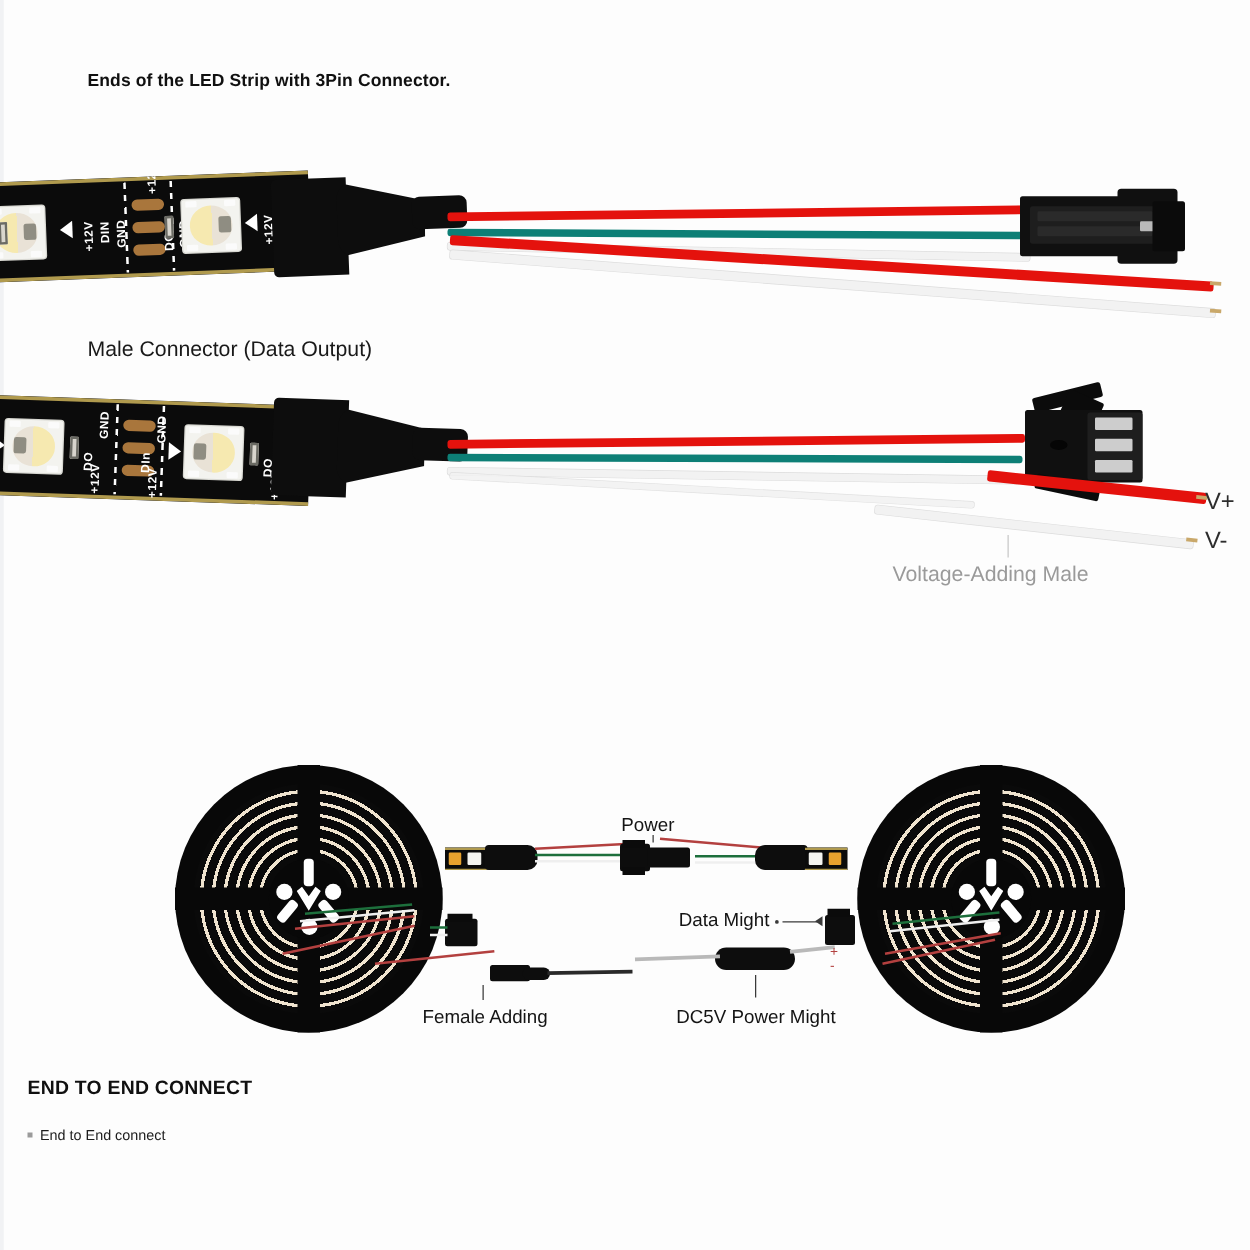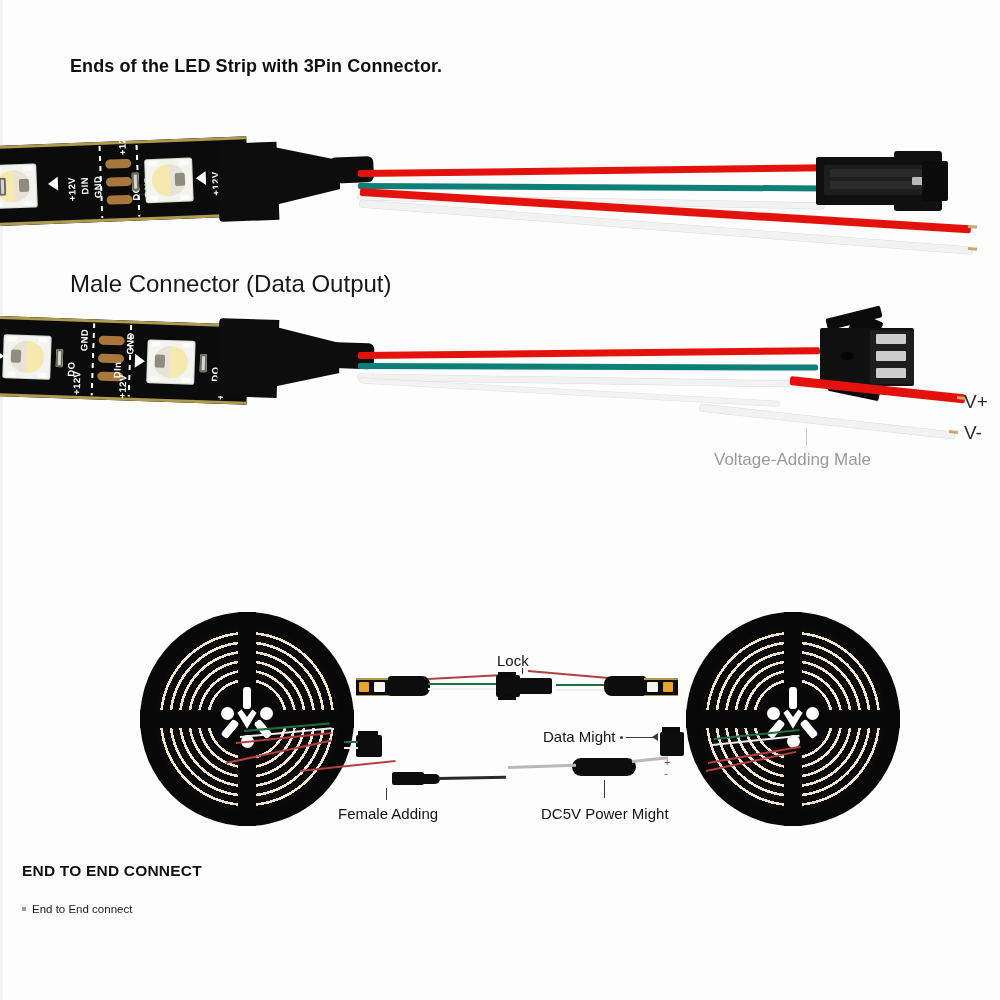--- a/index.html
+++ b/index.html
@@ -18,28 +18,28 @@
   }
   .edge-left {
     position: absolute; left: 0; top: 0; width: 3px; height: 1000px;
     background: #f1f2f4;
   }
 
   
   .title {
     position: absolute;
     left: 70px; top: 56px;
-    font-size: 18px;
+    font-size: 14px;
     font-weight: bold;
     letter-spacing: .1px;
     color: #101010;
   }
   .caption {
     position: absolute;
-    font-size: 24px;
+    font-size: 17px;
     color: #191919;
     white-space: nowrap;
   }
   .caption-male  { left: 70px; top: 270px; }
   .caption-female{ left: 70px; top: 450px; }
   .va-wires {
     position: absolute;
     left: 714px; top: 450px;
     font-size: 17px;
     color: #9a9a9a;
@@ -548,21 +548,21 @@
 
     <div class="minibody" style="left:572px; top:758px; width:64px; height:18px; border-radius:9px;"></div>
     <div class="thinwire tw-gray" style="left:508px; top:766px; width:68px; height:3px; transform:rotate(-2deg);"></div>
     <div class="thinwire tw-gray" style="left:632px; top:760px; width:36px; height:3px; transform:rotate(-6deg);"></div>
 
     <div class="minibody" style="left:660px; top:732px; width:24px; height:24px; border-radius:2px;"></div>
     <div class="conn-tab" style="position:absolute; left:662px; top:727px; width:18px; height:6px; background:#0b0b0b;"></div>
     <div class="plus-sm" style="left:664px; top:757px;">+</div>
     <div class="minus-sm" style="left:664px; top:768px;">-</div>
 
-    <div class="lbl-lock">Lock</div>
+    <div class="lbl-lock">Power</div>
     <div class="leader" style="left:522px; top:668px; width:1px; height:6px;"></div>
 
     <div class="lbl-data">Data Might</div>
     <div class="leaderdot" style="left:620px; top:736px;"></div>
     <div class="leader" style="left:626px; top:737px; width:28px; height:1px;"></div>
     <div class="arrowhead-sm" style="left:652px; top:733px; border-right-color:#3a3a3a; border-left:0;"></div>
 
     <div class="lbl-va">Female Adding</div>
     <div class="leader" style="left:386px; top:788px; width:1px; height:12px;"></div>
 

